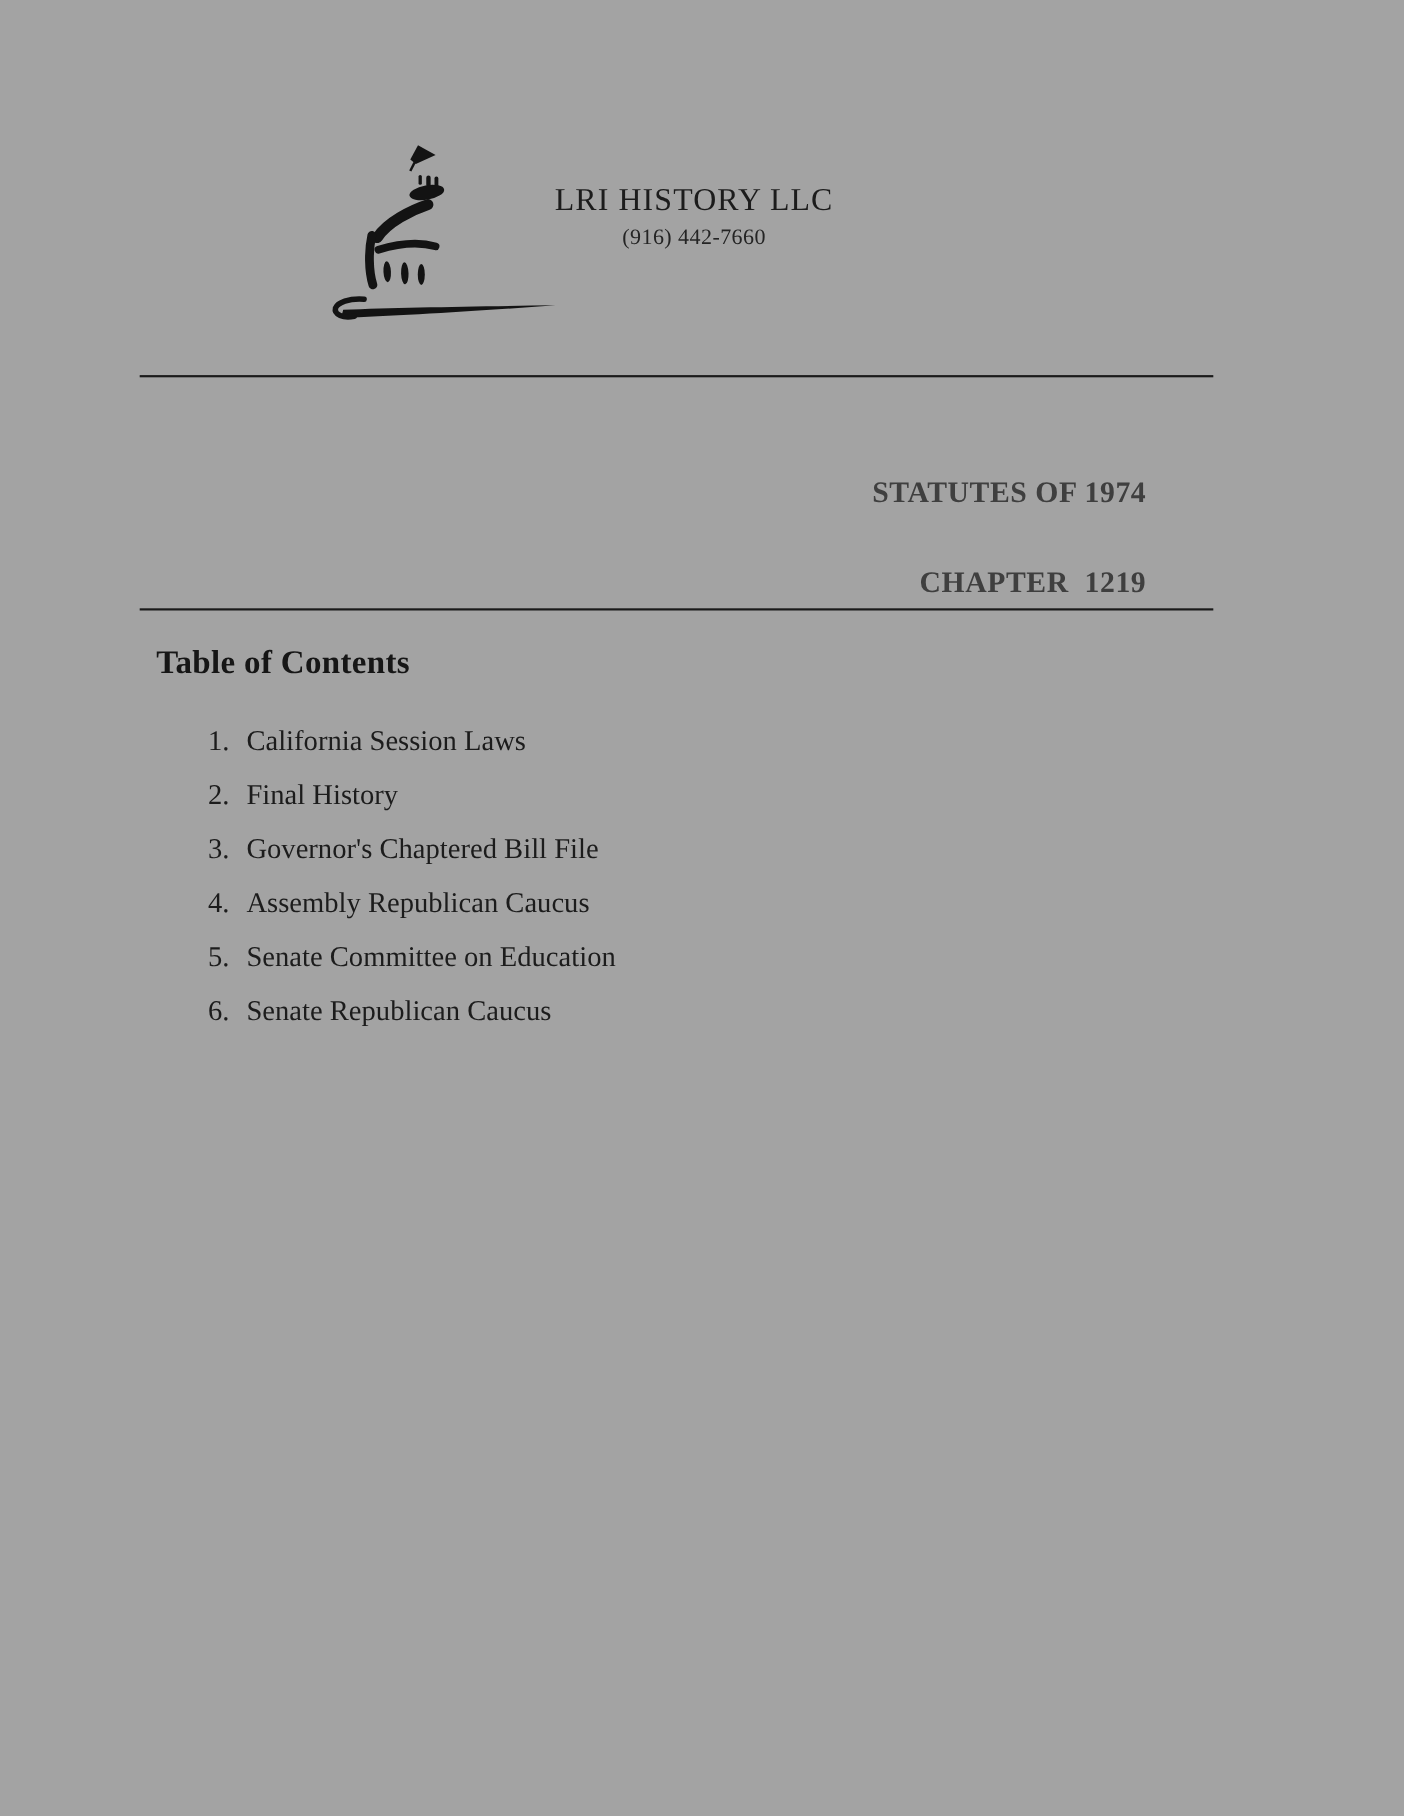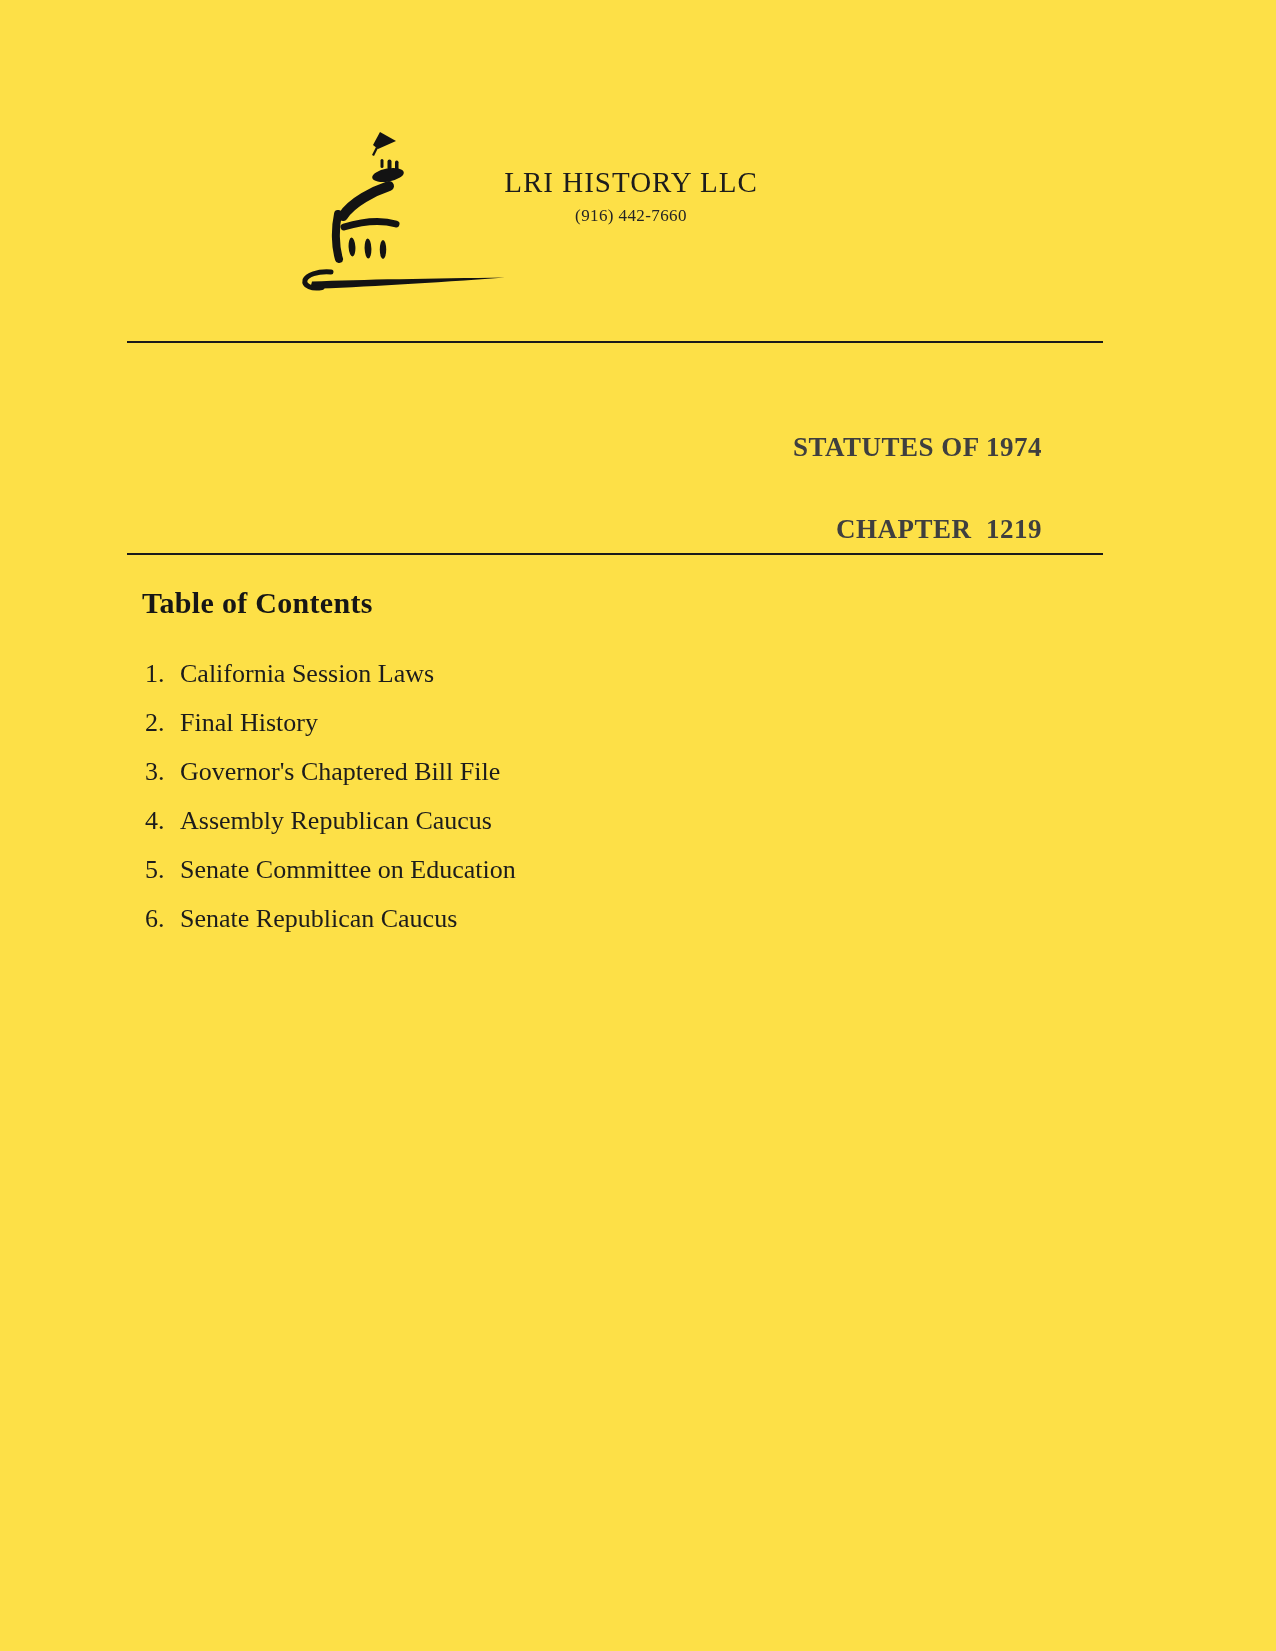--- a/index.html
+++ b/index.html
@@ -1,34 +1,34 @@
 <!DOCTYPE html>
 <html><head>
 <meta charset="utf-8">
 <style>
   html,body{margin:0;padding:0;background:#ffffff;}
   .page{
     position:relative;
     width:1276px;
     height:1651px;
-    background:#fde047;
+    background:#a3a3a3;
     font-family:"Liberation Serif", serif;
     color:#1b1b1b;
     overflow:hidden;
   }
 
   
   .logo{position:absolute;left:292px;top:128px;width:216px;height:168px;}
 
   
   .masthead{position:absolute;left:430px;top:164px;width:402px;text-align:center;}
   .company-name{font-size:29px;line-height:37px;letter-spacing:1px;color:#1c1c1c;}
   .company-email{font-size:18px;line-height:30px;letter-spacing:0.6px;color:#242424;}
   .company-web{font-size:18px;line-height:30px;letter-spacing:0.6px;color:#242424;}
-  .company-phone{font-size:17px;line-height:30px;letter-spacing:0.4px;color:#242424;}
+  .company-phone{font-size:20px;line-height:30px;letter-spacing:0.4px;color:#242424;}
 
   
   .rule{position:absolute;left:127px;width:976px;height:0;border-top:2px solid #1a1a1a;}
   .rule-1{top:341px;}
   .rule-2{top:553px;}
 
   
   .case-block{
     position:absolute;top:386px;right:234px;
     text-align:right;font-weight:bold;
@@ -36,21 +36,21 @@
     color:#3f3f3f;
   }
   .case-line{white-space:pre;margin-top:40px;}
 
   
   .toc-title{
     position:absolute;left:118px;top:586px;
     font-size:30px;font-weight:bold;letter-spacing:0.3px;color:#161616;margin-left:24px;
   }
   .toc-list{position:absolute;left:145px;top:649px;font-size:26px;color:#1c1c1c;}
-  .toc-item{height:49px;line-height:49px;white-space:nowrap;}
+  .toc-item{height:49px;line-height:49px;white-space:nowrap;margin-left:44px;}
   .toc-num{display:inline-block;width:35px;}
   .toc-label{display:inline-block;}
 </style>
 </head>
 <body>
 
 <div class="page">
 
   <svg class="logo" viewBox="0 0 216 168" xmlns="http://www.w3.org/2000/svg" aria-hidden="true">
     <g fill="#131313" stroke="none">

